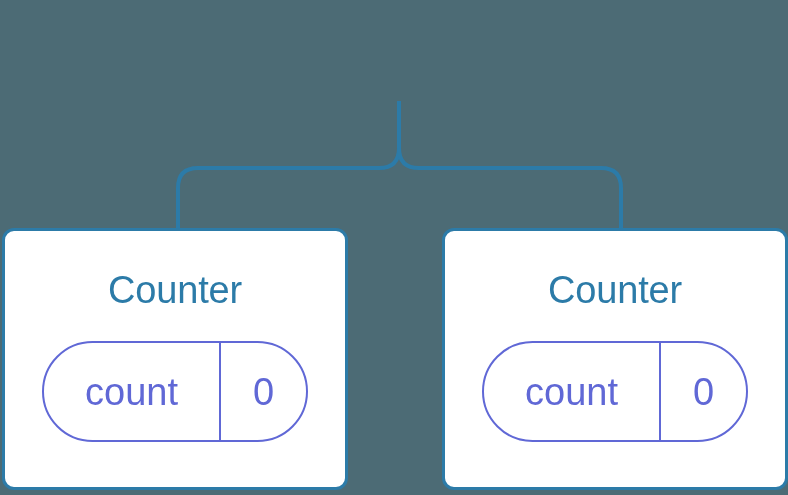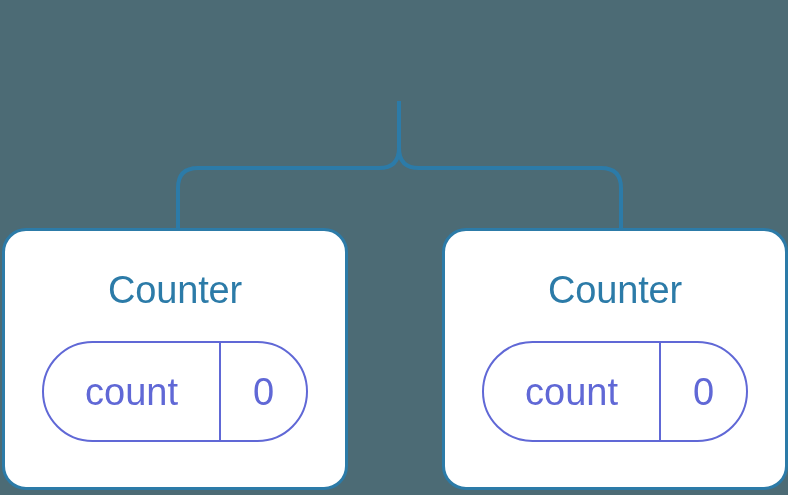--- a/index.html
+++ b/index.html
@@ -45,21 +45,21 @@
     top: 5px;
     width: 157px;
     height: 96px;
     border-radius: 12px;
     justify-content: center;
   }
 
   .node-child {
     width: 346px;
     height: 262px;
-    border-radius: 24px;
+    border-radius: 12px;
     top: 228px;
     padding-top: 40px;
   }
   .node-child.left  { left: 2px;   }
   .node-child.right { left: 442px; }
 
   .node-title {
     color: #2c7ba8;
     font-weight: 400;
     letter-spacing: -0.2px;

